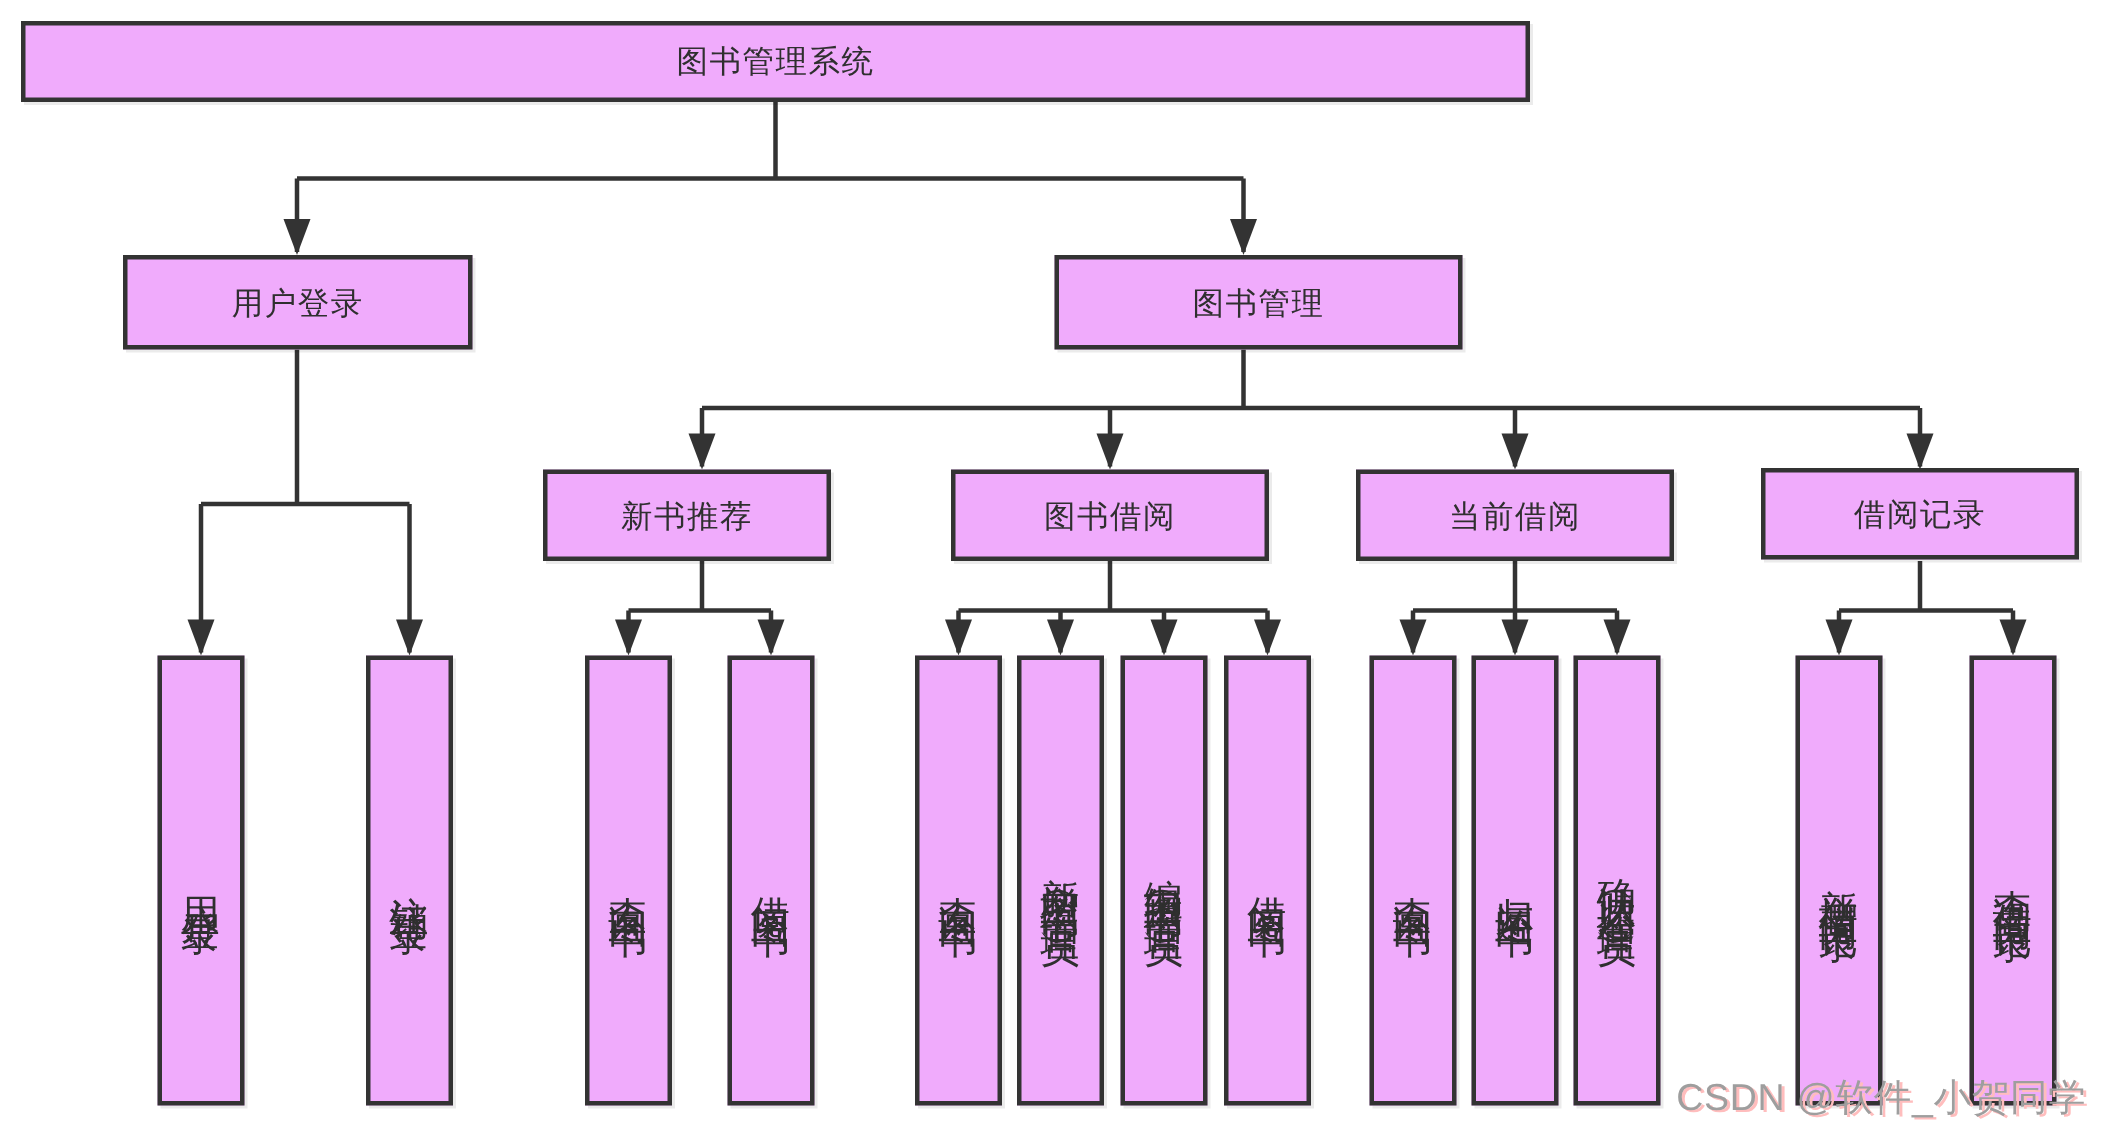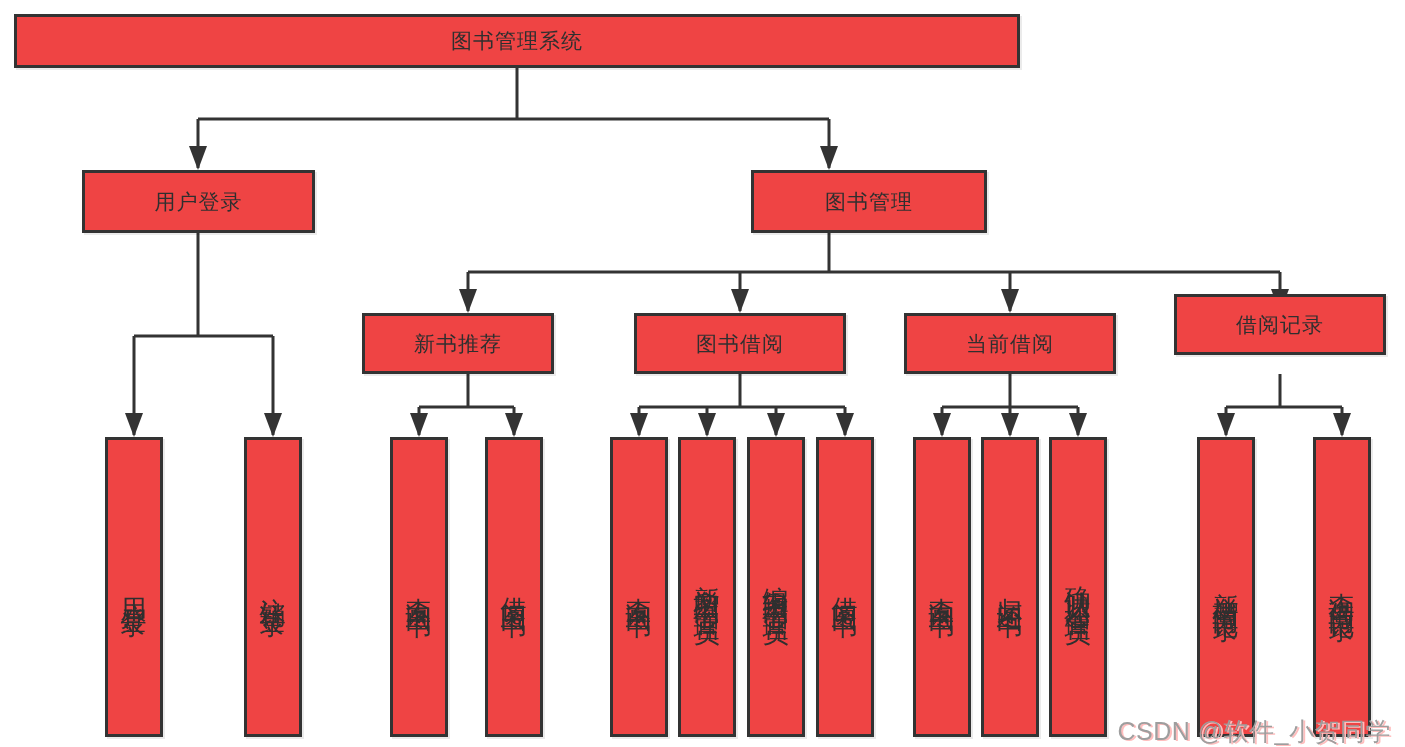--- a/index.html
+++ b/index.html
@@ -21,21 +21,21 @@
     background:var(--background);
     overflow:hidden;
   }
   .connectors{
     position:absolute;left:0;top:0;width:1405px;height:747px;
     pointer-events:none;
   }
   .node{
     position:absolute;
     box-sizing:border-box;
-    background:#ef4444;
+    background:#f0abfc;
     border:3px solid var(--line);
     display:grid;place-items:center;
     color:var(--text);
     box-shadow:2px 2px 0 rgba(0,0,0,0.08);
   }
   .hbox{
     font-size:21px;
     letter-spacing:1px;
     white-space:nowrap;
   }
@@ -105,34 +105,34 @@
     </g>
   </svg>
 
   <div class="node hbox" style="left:14px;top:14px;width:1006px;height:54px;">
     <span>图书管理系统</span>
   </div>
 
   <div class="node hbox" style="left:82px;top:170px;width:233px;height:63px;">
     <span>用户登录</span>
   </div>
-  <div class="node hbox" style="left:751px;top:170px;width:236px;height:63px;">
+  <div class="node hbox" style="left:703px;top:170px;width:272px;height:63px;">
     <span>图书管理</span>
   </div>
 
   <div class="node hbox" style="left:362px;top:313px;width:192px;height:61px;">
     <span>新书推荐</span>
   </div>
   <div class="node hbox" style="left:904px;top:313px;width:212px;height:61px;">
     <span>当前借阅</span>
   </div>
   <div class="node hbox" style="left:634px;top:313px;width:212px;height:61px;">
     <span>图书借阅</span>
   </div>
-  <div class="node hbox" style="left:1174px;top:294px;width:212px;height:61px;">
+  <div class="node hbox" style="left:1174px;top:312px;width:212px;height:61px;">
     <span>借阅记录</span>
   </div>
 
   <div class="node vbox" style="left:105px;">
     <span class="vlabel">用户登录</span>
   </div>
   <div class="node vbox" style="left:244px;">
     <span class="vlabel">注销登录</span>
   </div>
 

